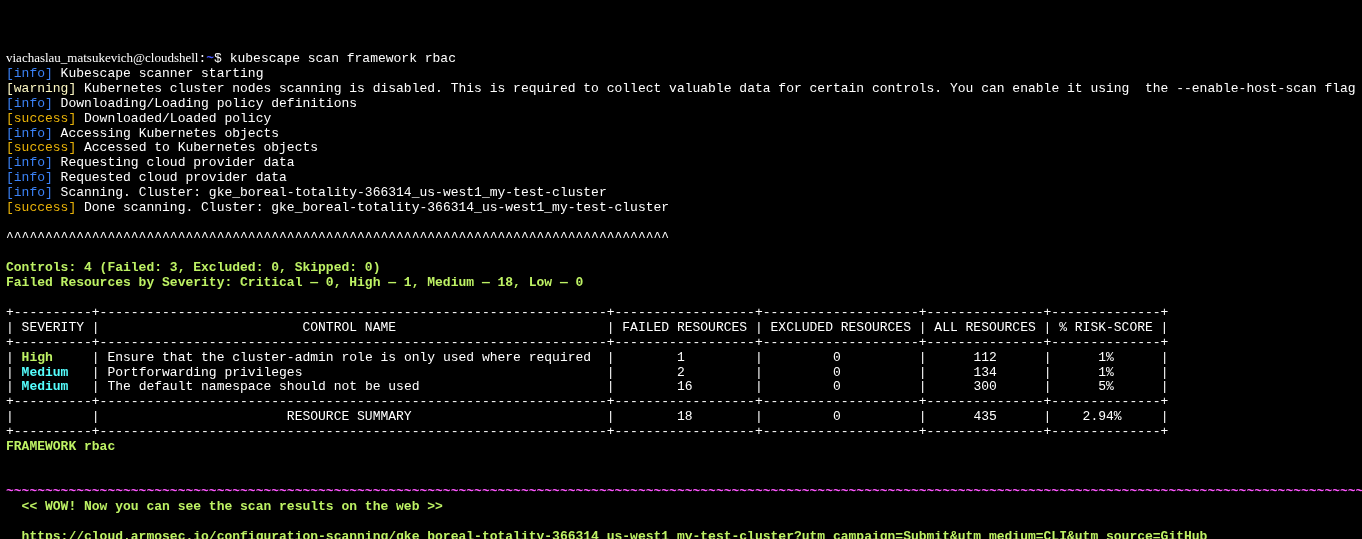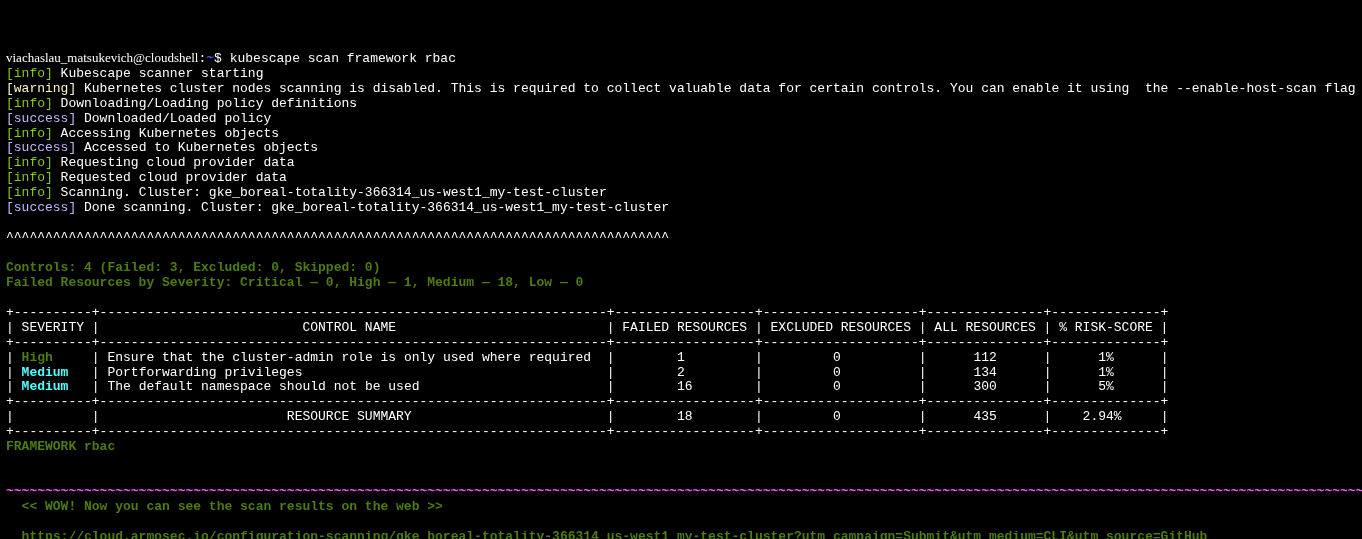--- a/index.html
+++ b/index.html
@@ -7,25 +7,25 @@
     padding: 6px;
     background: #000000;
     color: #ffffff;
     font-family: "Courier New", Courier, monospace;
     font-size: 13px;
     line-height: 1.15;
     white-space: pre;
     overflow-x: auto;
   }
   .white { color: #ffffff; }
-  .cyan { color: #84cc16; }
-  .green { color: #c4b5fd; }
+  .cyan { color: #3b82f6; }
+  .green { color: #eab308; }
   .yellow { color: #fef9c3; }
   .cyan-b { color: #55ffff; font-weight: bold; font-family: Liberation Mono, monospace; }
-  .yellow-b { color: #4d7c0f; font-weight: bold; }
+  .yellow-b { color: #bef264; font-weight: bold; }
   .magenta-b { color: #ff55ff; font-weight: bold; }
   .prompt-user { color: #ffffff; font-family: Liberation Serif, serif; }
   .prompt-path { color: #4455ff; font-weight: bold; }
 </style>
 </head>
 <body>
 
 
 <div id="term"><div><span class="prompt-user">viachaslau_matsukevich@cloudshell</span><span class="white">:</span><span class="prompt-path">~</span><span class="white">$ </span><span class="white">kubescape scan framework rbac</span></div><div><span class="cyan">[info]</span><span class="white"> Kubescape scanner starting</span></div><div><span class="yellow">[warning]</span><span class="white"> Kubernetes cluster nodes scanning is disabled. This is required to collect valuable data for certain controls. You can enable it using  the --enable-host-scan flag</span></div><div><span class="cyan">[info]</span><span class="white"> Downloading/Loading policy definitions</span></div><div><span class="green">[success]</span><span class="white"> Downloaded/Loaded policy</span></div><div><span class="cyan">[info]</span><span class="white"> Accessing Kubernetes objects</span></div><div><span class="green">[success]</span><span class="white"> Accessed to Kubernetes objects</span></div><div><span class="cyan">[info]</span><span class="white"> Requesting cloud provider data</span></div><div><span class="cyan">[info]</span><span class="white"> Requested cloud provider data</span></div><div><span class="cyan">[info]</span><span class="white"> Scanning. Cluster: gke_boreal-totality-366314_us-west1_my-test-cluster</span></div><div><span class="green">[success]</span><span class="white"> Done scanning. Cluster: gke_boreal-totality-366314_us-west1_my-test-cluster</span></div><div>&nbsp;</div><div class="white">^^^^^^^^^^^^^^^^^^^^^^^^^^^^^^^^^^^^^^^^^^^^^^^^^^^^^^^^^^^^^^^^^^^^^^^^^^^^^^^^^^^^^</div><div>&nbsp;</div><div class="yellow-b">Controls: 4 (Failed: 3, Excluded: 0, Skipped: 0)</div><div class="yellow-b">Failed Resources by Severity: Critical — 0, High — 1, Medium — 18, Low — 0</div><div>&nbsp;</div><div class="white">+----------+-----------------------------------------------------------------+------------------+--------------------+---------------+--------------+</div><div class="white">| SEVERITY |                          CONTROL NAME                           | FAILED RESOURCES | EXCLUDED RESOURCES | ALL RESOURCES | % RISK-SCORE |</div><div class="white">+----------+-----------------------------------------------------------------+------------------+--------------------+---------------+--------------+</div><div><span class="white">| </span><span class="yellow-b">High    </span><span class="white"> | </span><span class="white">Ensure that the cluster-admin role is only used where required </span><span class="white"> | </span><span class="white">       1        </span><span class="white"> | </span><span class="white">        0         </span><span class="white"> | </span><span class="white">     112     </span><span class="white"> | </span><span class="white">     1%     </span><span class="white"> |</span></div><div><span class="white">| </span><span class="cyan-b">Medium  </span><span class="white"> | </span><span class="white">Portforwarding privileges                                      </span><span class="white"> | </span><span class="white">       2        </span><span class="white"> | </span><span class="white">        0         </span><span class="white"> | </span><span class="white">     134     </span><span class="white"> | </span><span class="white">     1%     </span><span class="white"> |</span></div><div><span class="white">| </span><span class="cyan-b">Medium  </span><span class="white"> | </span><span class="white">The default namespace should not be used                       </span><span class="white"> | </span><span class="white">       16       </span><span class="white"> | </span><span class="white">        0         </span><span class="white"> | </span><span class="white">     300     </span><span class="white"> | </span><span class="white">     5%     </span><span class="white"> |</span></div><div class="white">+----------+-----------------------------------------------------------------+------------------+--------------------+---------------+--------------+</div><div><span class="white">|          | </span><span class="white">                       RESOURCE SUMMARY                        </span><span class="white"> | </span><span class="white">       18       </span><span class="white"> | </span><span class="white">        0         </span><span class="white"> | </span><span class="white">     435     </span><span class="white"> | </span><span class="white">   2.94%    </span><span class="white"> |</span></div><div class="white">+----------+-----------------------------------------------------------------+------------------+--------------------+---------------+--------------+</div><div class="yellow-b">FRAMEWORK rbac</div><div>&nbsp;</div><div>&nbsp;</div><div class="magenta-b">~~~~~~~~~~~~~~~~~~~~~~~~~~~~~~~~~~~~~~~~~~~~~~~~~~~~~~~~~~~~~~~~~~~~~~~~~~~~~~~~~~~~~~~~~~~~~~~~~~~~~~~~~~~~~~~~~~~~~~~~~~~~~~~~~~~~~~~~~~~~~~~~~~~~~~~~~~~~~~~~~~~~~~~~~~~~~~~~~~</div><div class="yellow-b">  &lt;&lt; WOW! Now you can see the scan results on the web &gt;&gt;</div><div>&nbsp;</div><div class="yellow-b">  https://cloud.armosec.io/configuration-scanning/gke_boreal-totality-366314_us-west1_my-test-cluster?utm_campaign=Submit&amp;utm_medium=CLI&amp;utm_source=GitHub</div></div>
 

